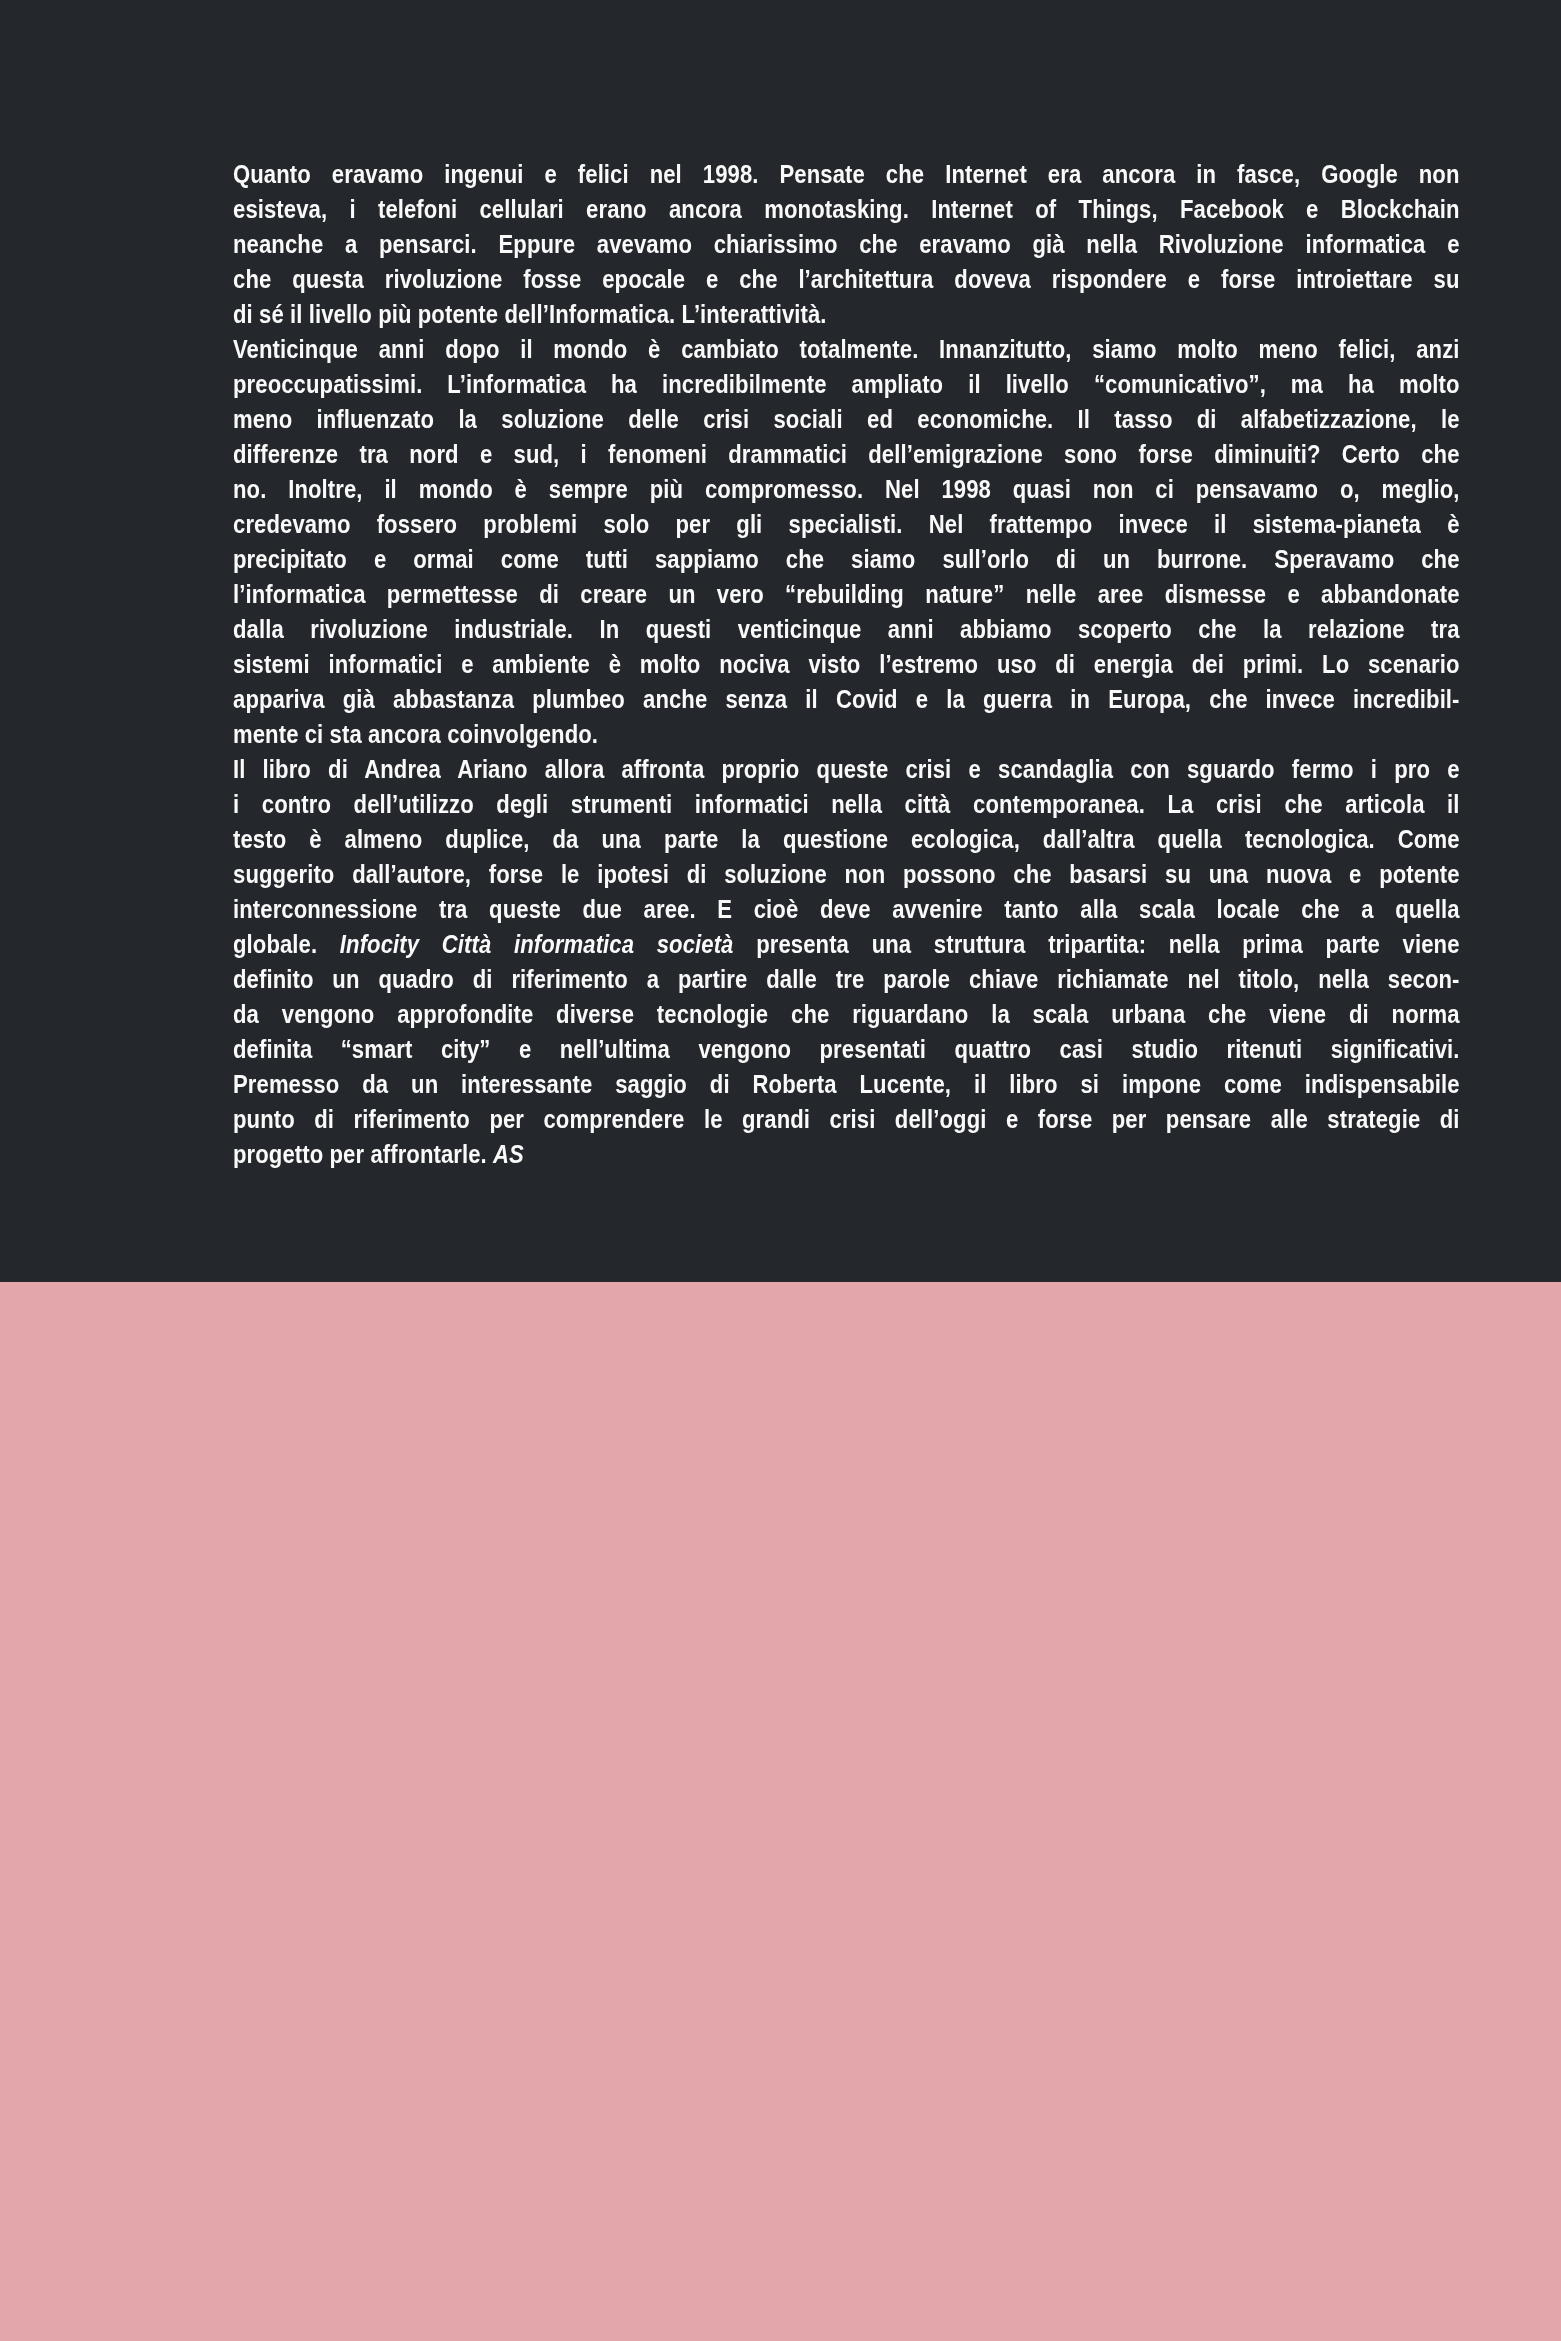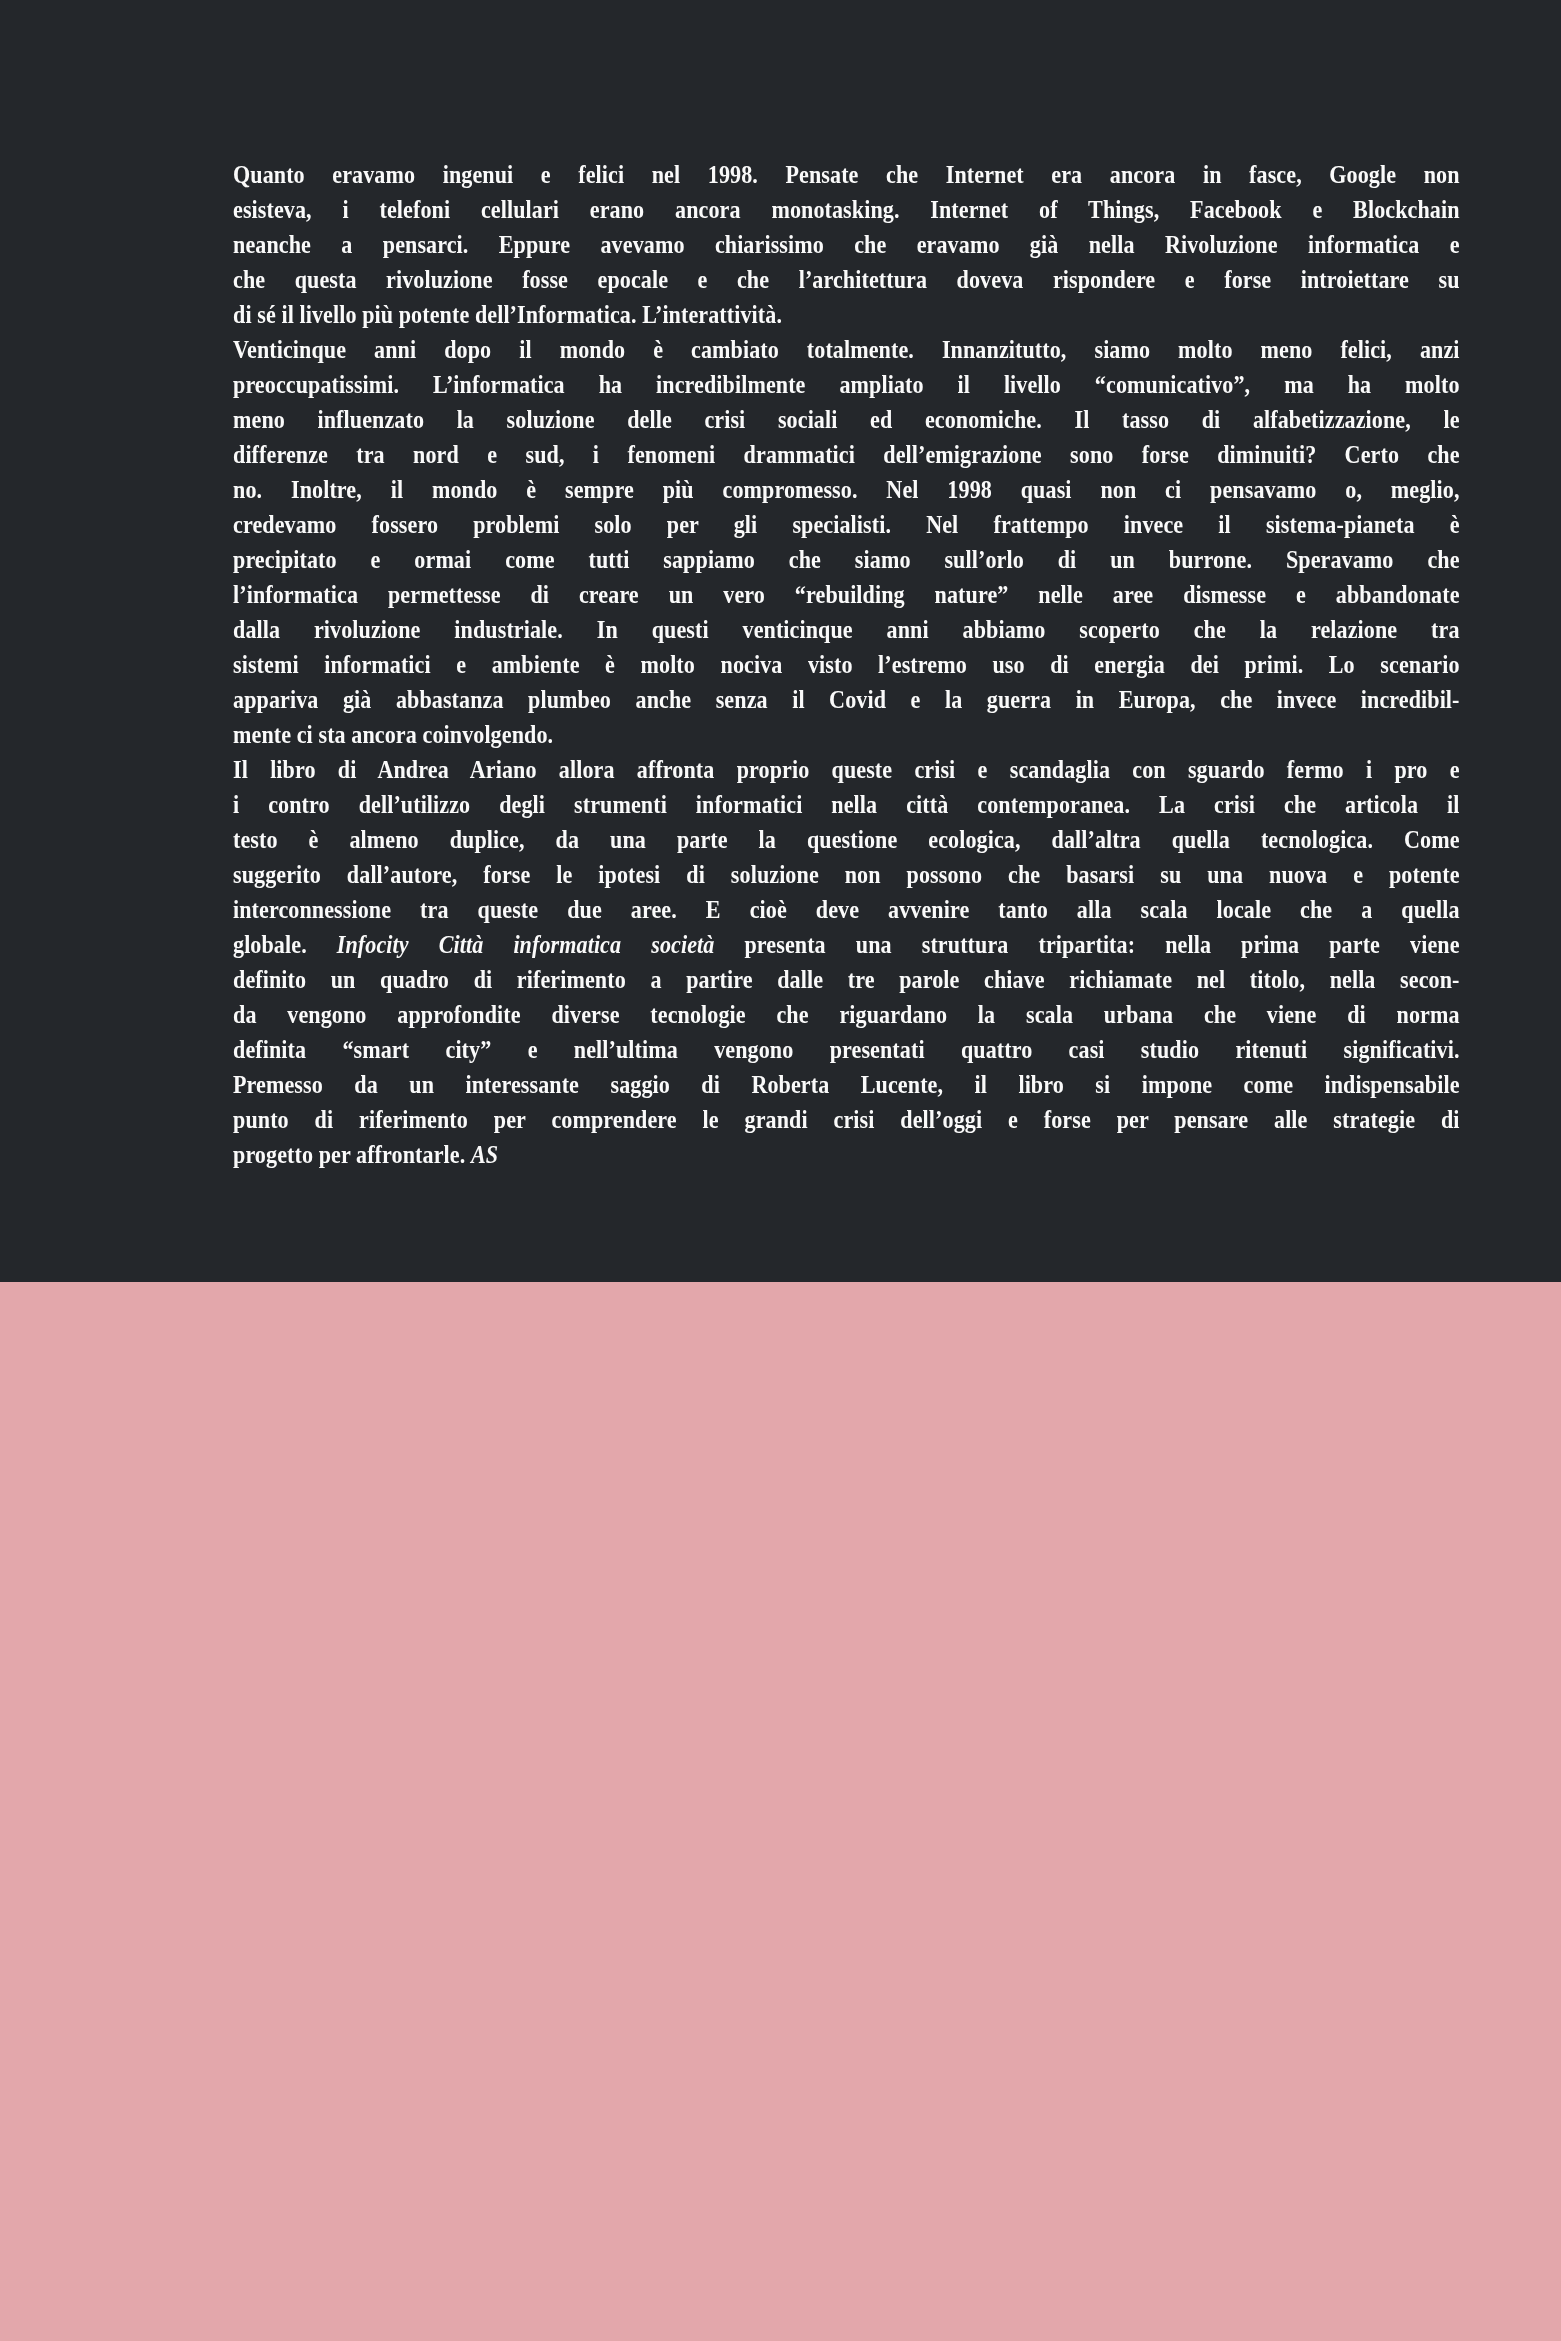--- a/index.html
+++ b/index.html
@@ -1,18 +1,18 @@
 <!DOCTYPE html>
 <html style="font-size:13.2px"><head>
 <meta charset="utf-8">
 <style>
   html,body{margin:0;padding:0;background:#101113;}
   .page{
     position:relative;width:1561px;height:2342px;overflow:hidden;
-    font-family:Liberation Serif, serif;
+    font-family:Liberation Sans, sans-serif;
   }
   .panel-dark{position:absolute;left:0;top:0;width:1561px;height:1282px;background:#24272b;}
   .panel-pink{position:absolute;left:0;top:1282px;width:1561px;height:1060px;background:#e3a7ab;}
 
   
   .condensed{
     position:absolute;left:233px;width:1443px;
     transform:scaleX(0.85);transform-origin:0 0;
   }
   .backtext{

